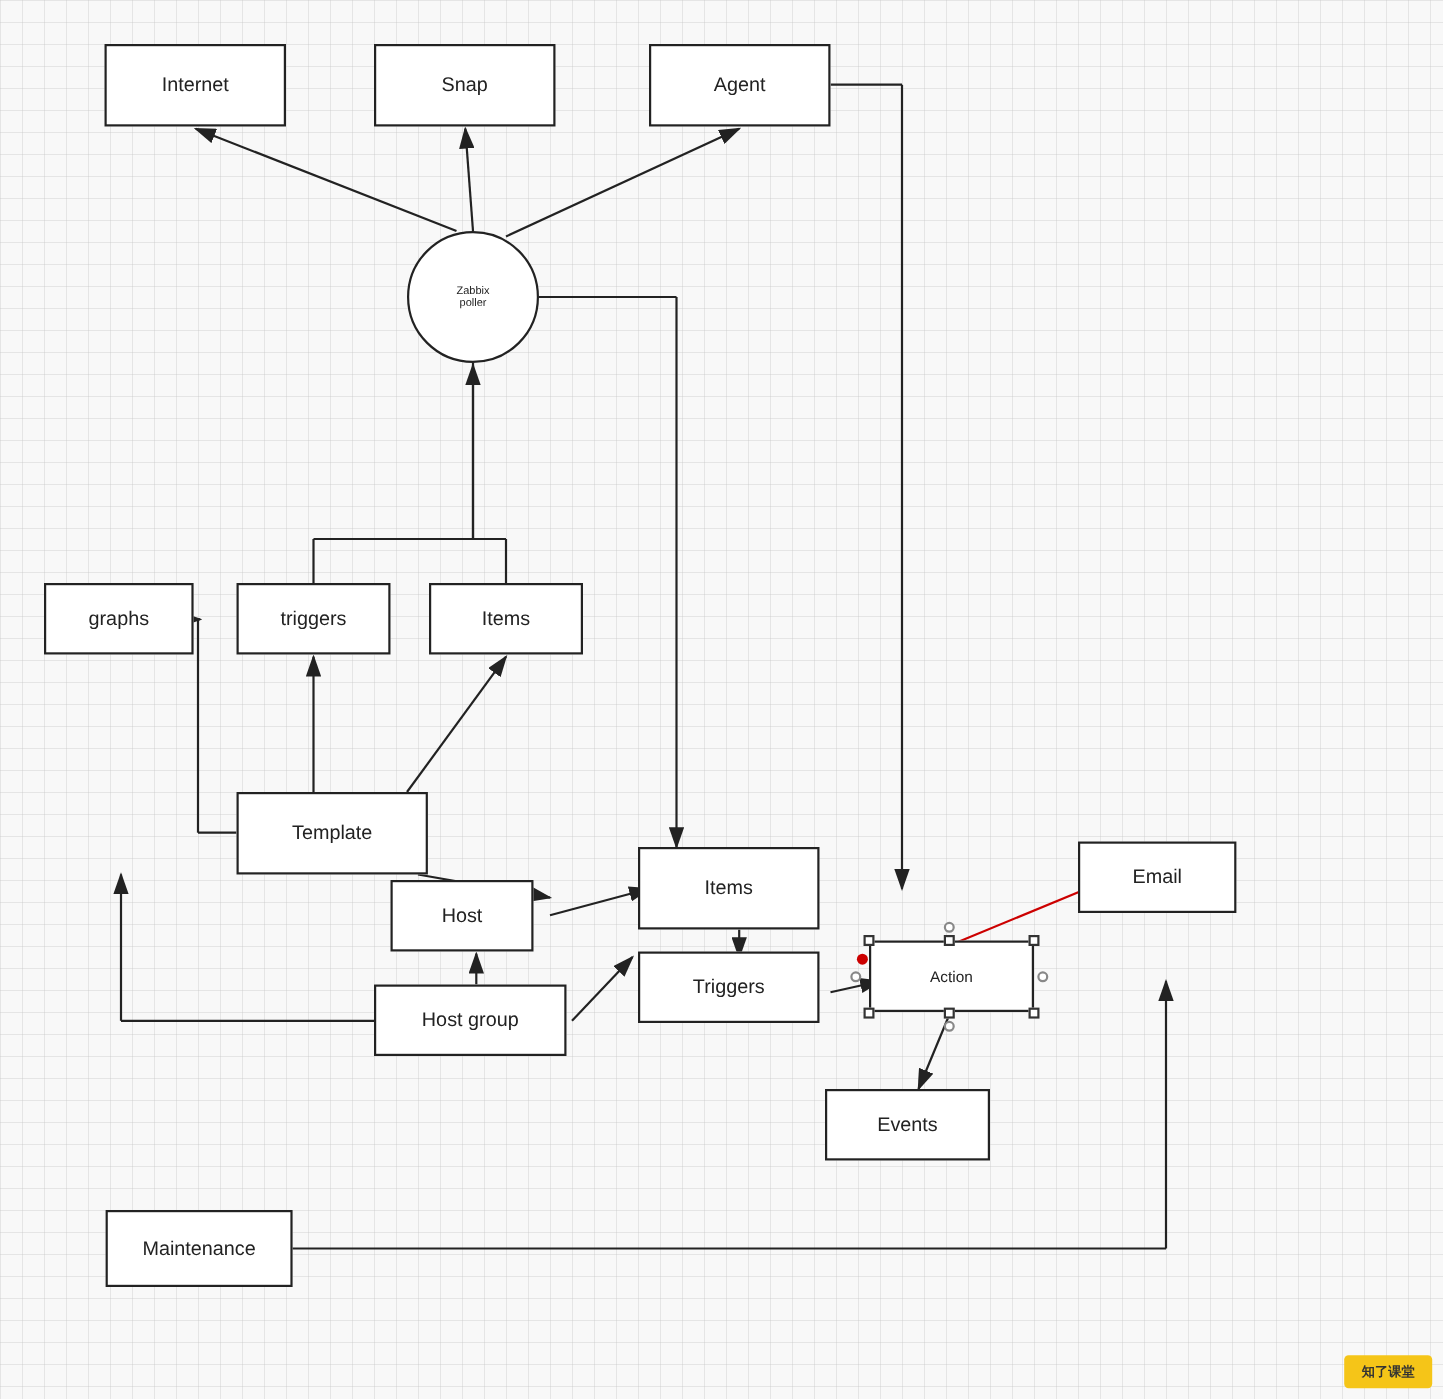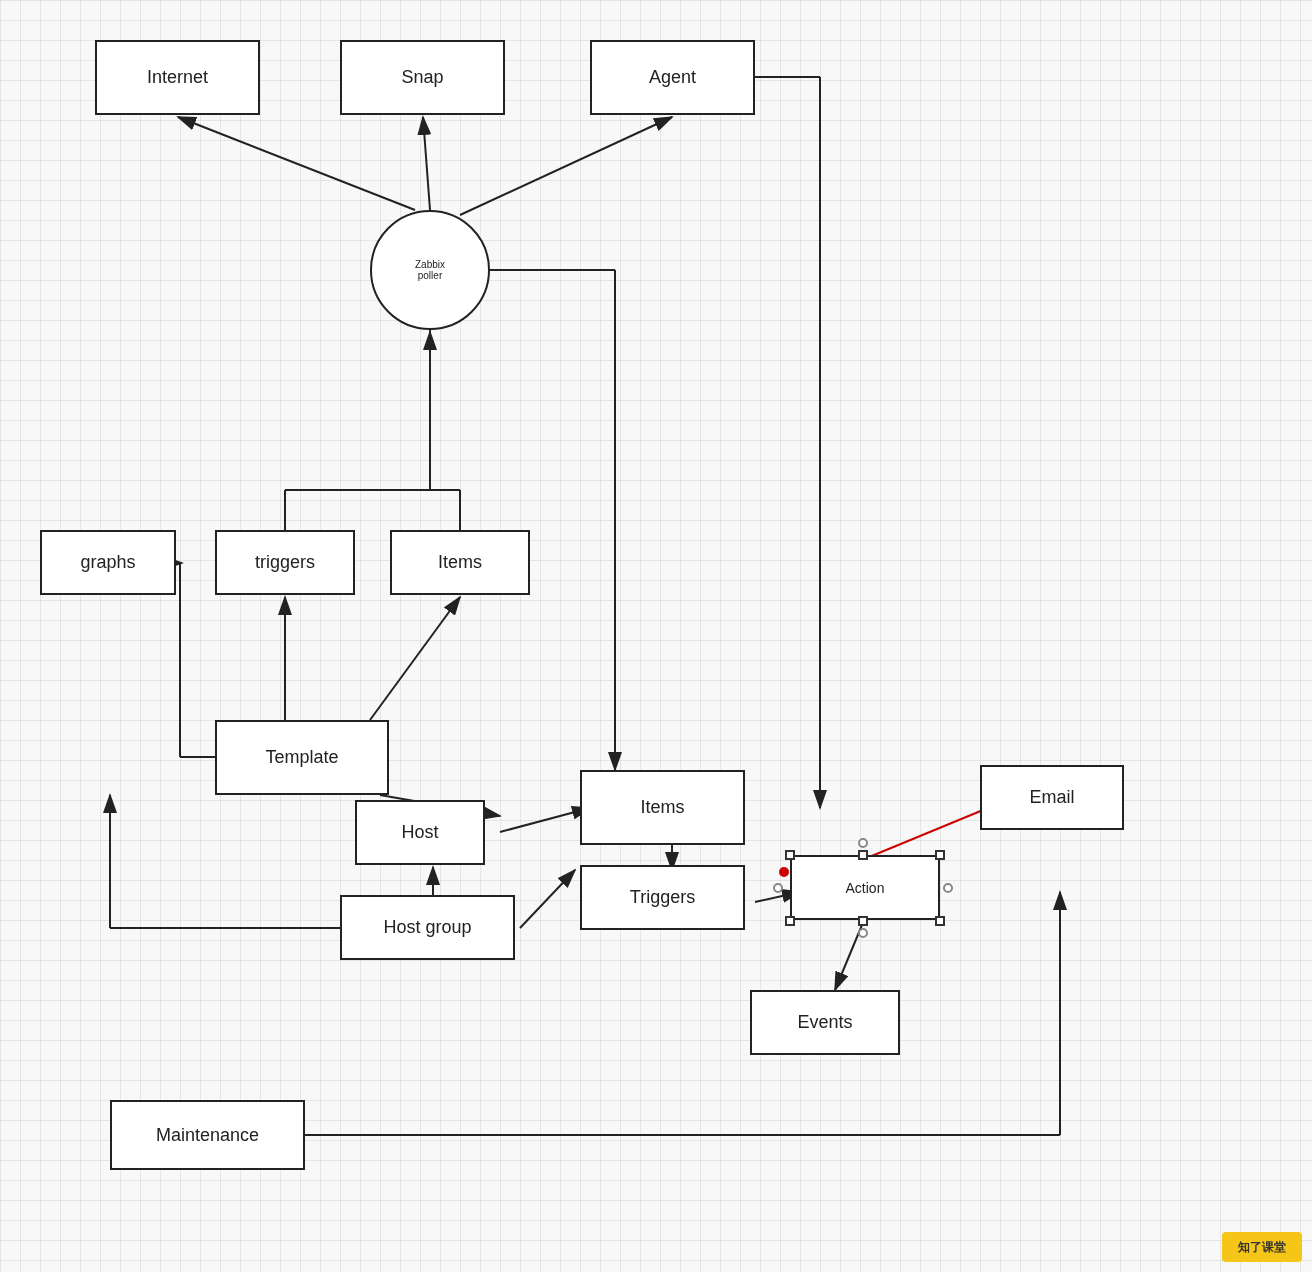--- a/index.html
+++ b/index.html
@@ -229,21 +229,21 @@
   <div style="position:absolute; left:779px; top:867px; width:10px; height:10px; background:#cc0000; border-radius:50%;"></div>
 
   <div class="node" style="left:980px; top:765px; width:144px; height:65px;">
     <span>Email</span>
   </div>
 
   <div class="node" style="left:750px; top:990px; width:150px; height:65px;">
     <span>Events</span>
   </div>
 
-  <div class="node" style="left:110px; top:1100px; width:195px; height:70px;">
+  <div class="node" style="left:96px; top:1100px; width:170px; height:70px;">
     <span>Maintenance</span>
   </div>
 
   <div class="watermark">
     <span>知了课堂</span>
   </div>
 
 </div>
 
 </body></html>

